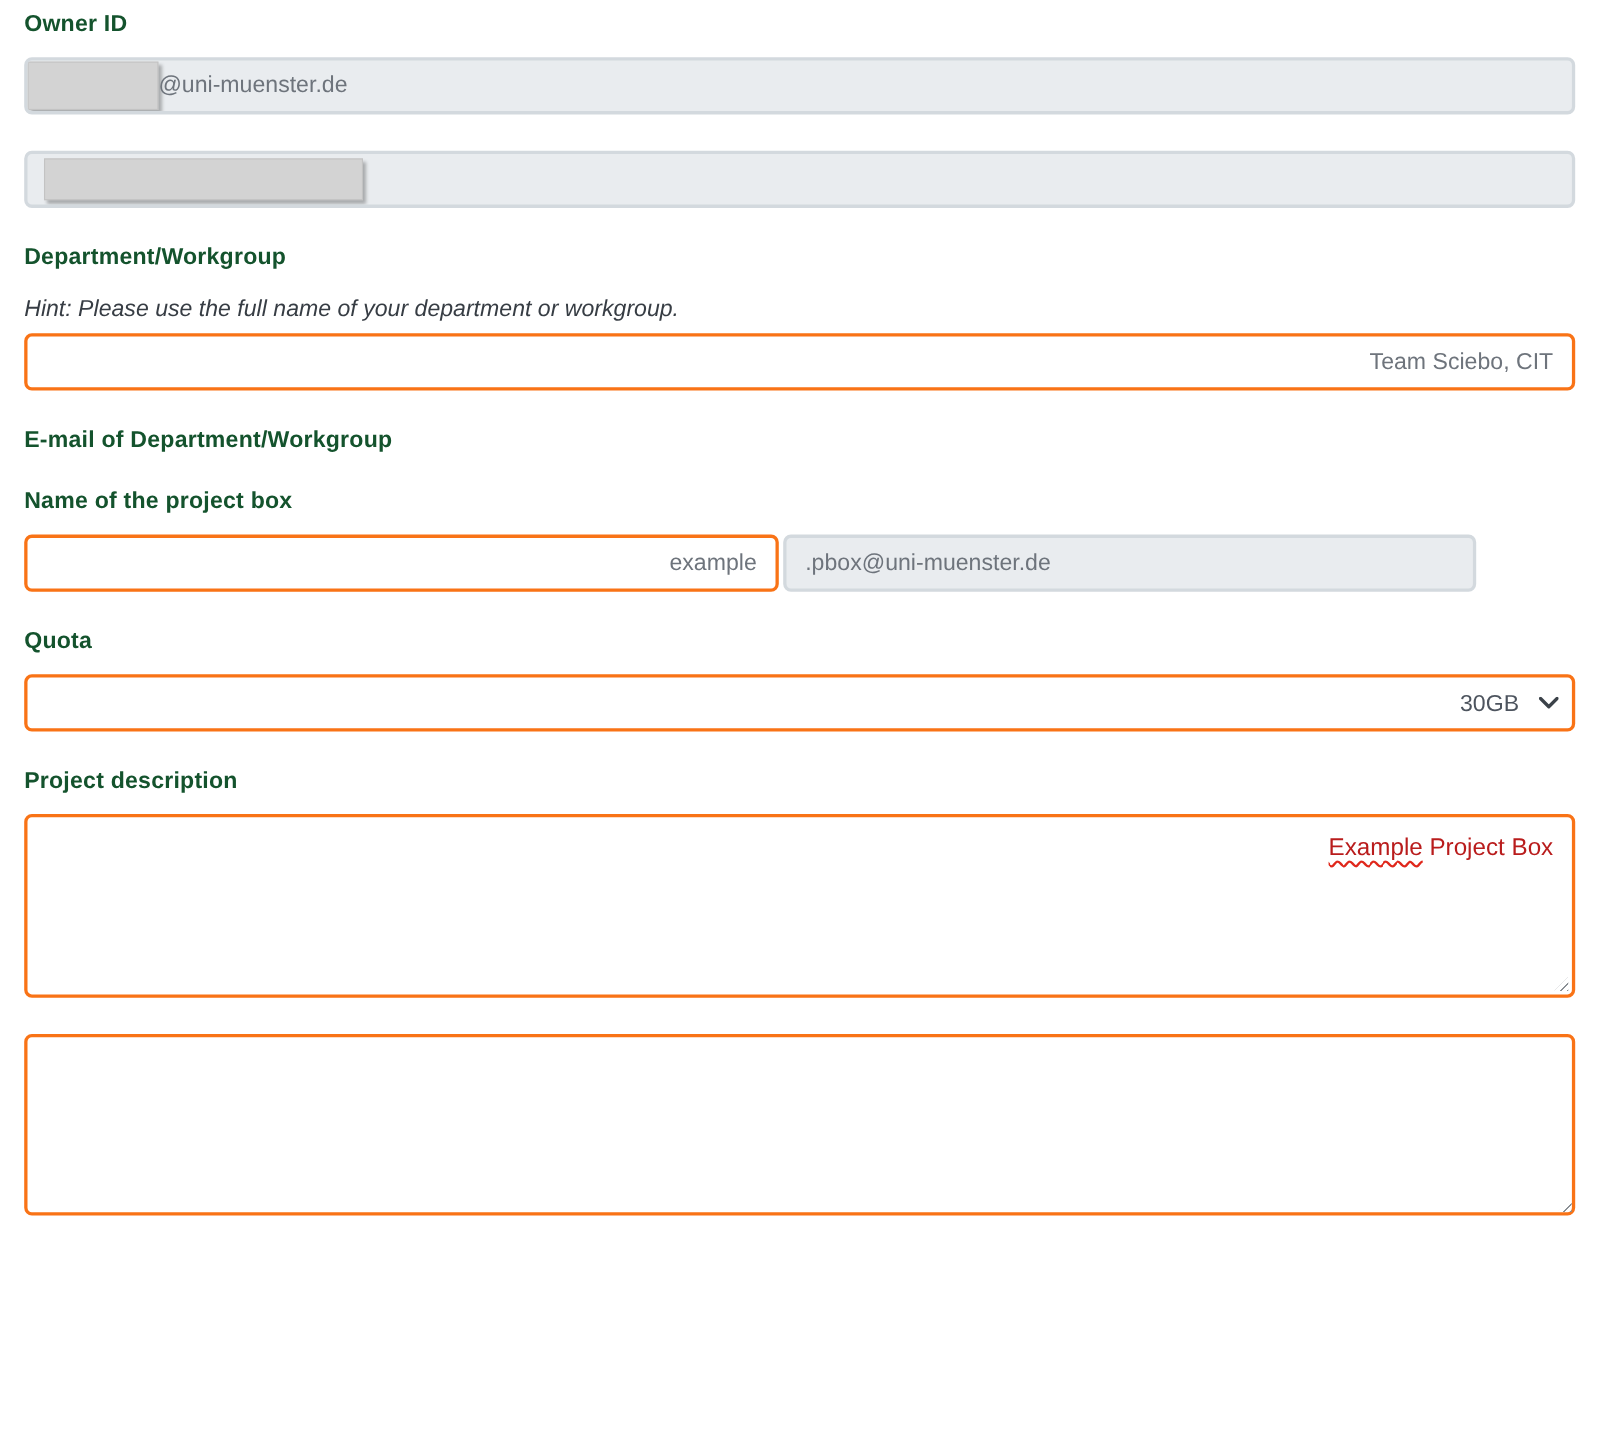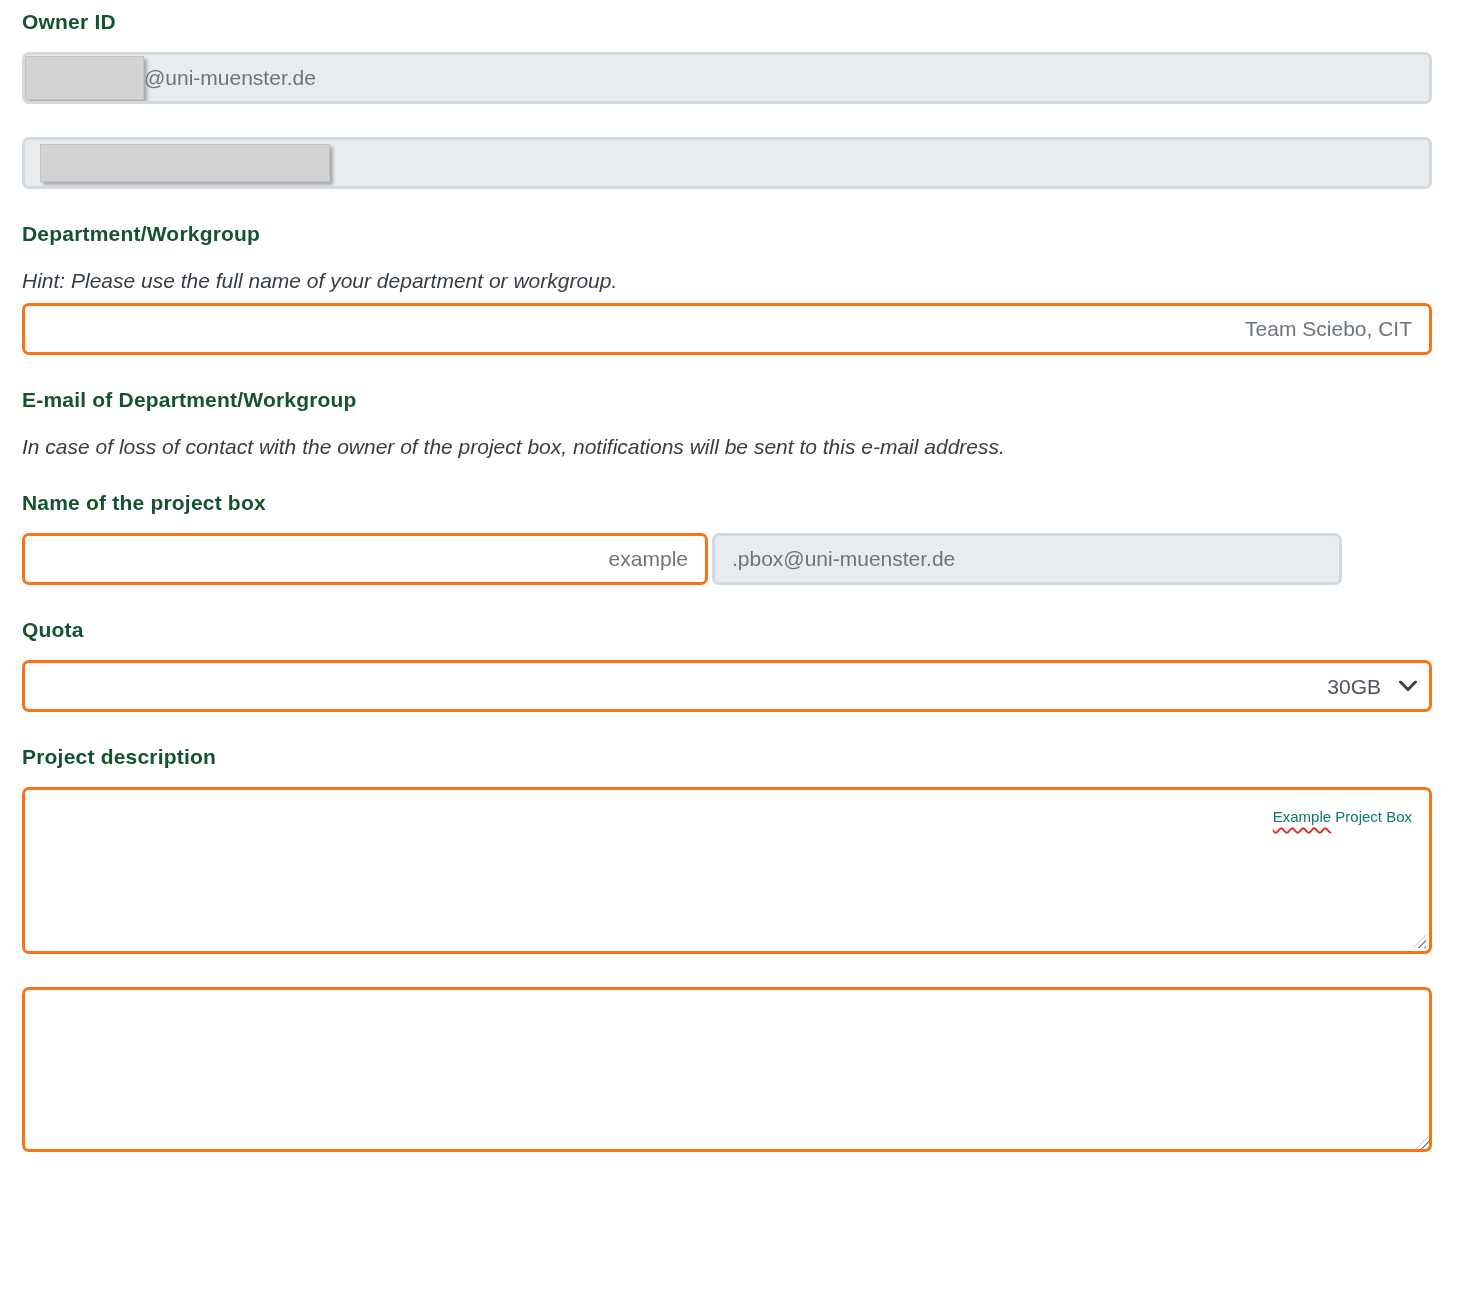--- a/index.html
+++ b/index.html
@@ -91,23 +91,23 @@
     top: 50%;
     transform: translateY(-50%);
     pointer-events: none;
     line-height: 0;
   }
 
   .fake-textarea {
     position: relative;
     height: 167px;
     padding: 14px 17px;
-    font-size: 15px;
+    font-size: 22px;
     line-height: 26px;
-    color: #0f766e;
+    color: #b91c1c;
     cursor: text;
     overflow: hidden;
   }
   .misspelled {
     text-decoration: underline;
     text-decoration-style: wavy;
     text-decoration-color: #e0281c;
     text-decoration-thickness: 2px;
     text-underline-offset: 5px;
     text-decoration-skip-ink: none;
@@ -151,21 +151,20 @@
   </div>
 
   <div class="group">
     <span class="field-label with-hint">Department/Workgroup</span>
     <div class="hint">Hint: Please use the full name of your department or workgroup.</div>
     <input type="text" class="control" placeholder="Team Sciebo, CIT" style="">
   </div>
 
   <div class="group">
     <span class="field-label with-hint">E-mail of Department/Workgroup</span>
-    <div class="hint">In case of loss of contact with the owner of the project box, notifications will be sent to this e-mail address.</div>
   </div>
 
   <div class="group">
     <span class="field-label">Name of the project box</span>
     <div class="split-row">
       <input type="text" class="control name-input" placeholder="example" style="">
       <div class="control disabled domain-box">
         <span class="suffix-text">.pbox@uni-muenster.de</span>
       </div>
     </div>

